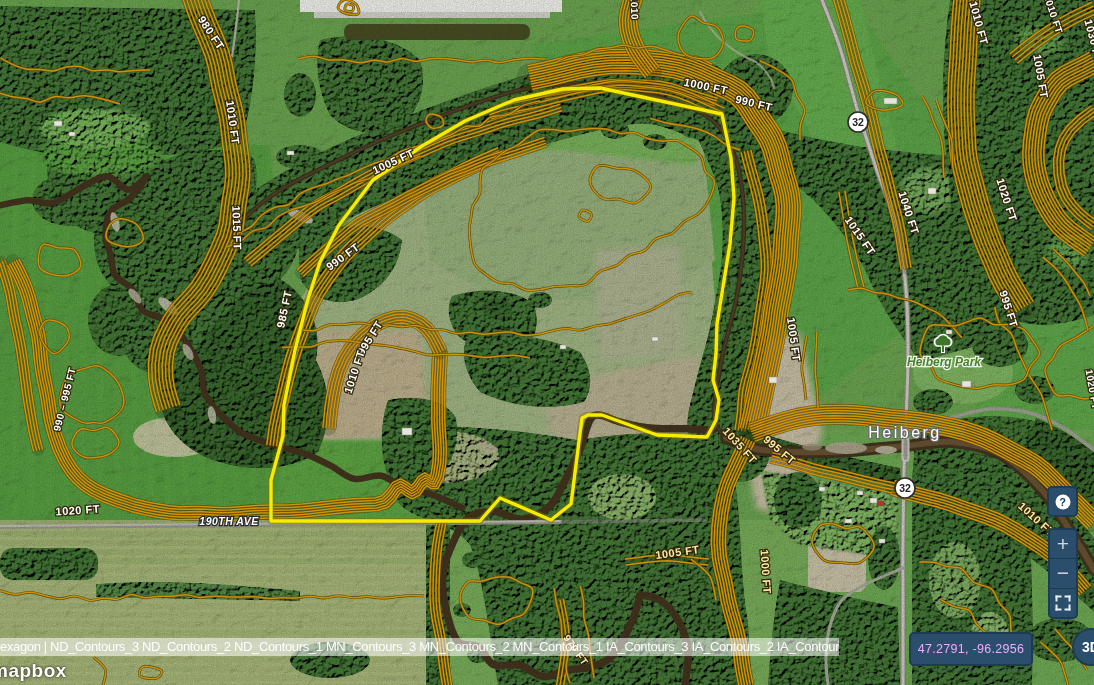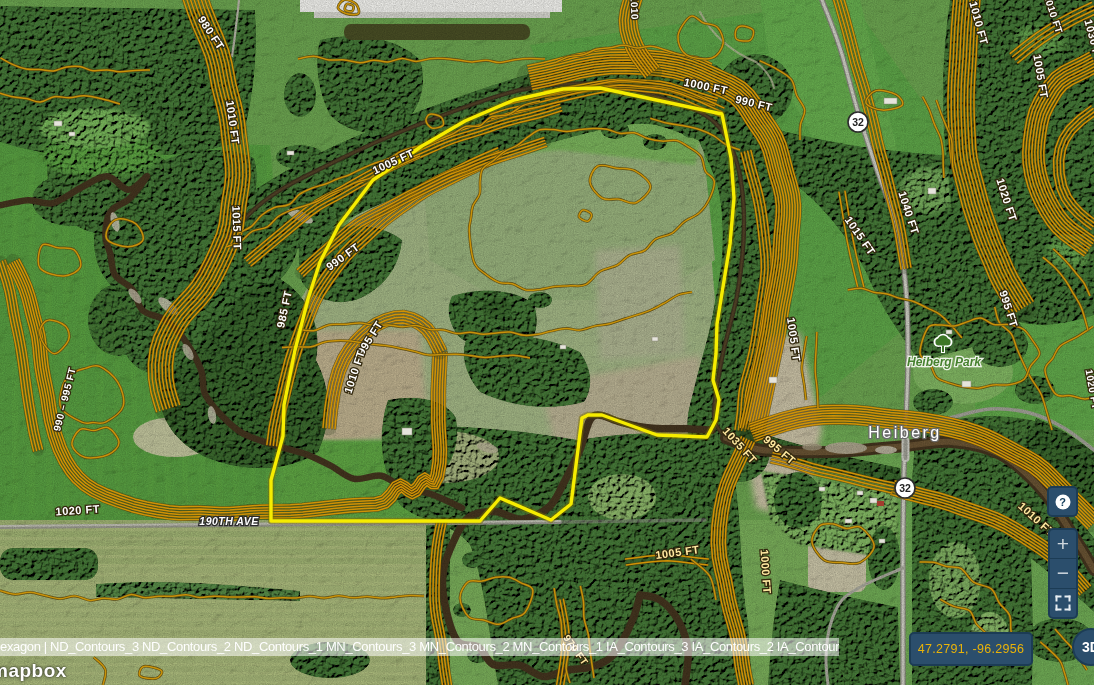--- a/index.html
+++ b/index.html
@@ -4,21 +4,21 @@
 font-family:"Liberation Sans",sans-serif;}
 #map{position:absolute;left:0;top:0;width:1094px;height:685px;}
 .btn{position:absolute;background:#2b4e6c;border:2px solid #1c3c55;border-radius:5px;box-sizing:border-box;}
 #help{left:1047px;top:486px;width:31px;height:31px;}
 #help .circ{position:absolute;left:50%;top:50%;transform:translate(-50%,-50%);width:15px;height:15px;
 background:#fff;border-radius:50%;color:#16405e;font-weight:bold;font-size:11px;text-align:center;line-height:15px;}
 #zoomg{left:1048px;top:528px;width:30px;height:91px;display:flex;flex-direction:column;border-radius:5px;}
 #zoomg>div{flex:1;color:#cdd6dd;text-align:center;position:relative;}
 #zoomg>div+div{border-top:1px solid #1c3c55;}
 .pm{font-size:21px;line-height:27px;font-weight:400;}
-#coord{left:909px;top:632px;width:124px;height:34px;border-radius:5px;color:#eab308;font-size:12.5px;
+#coord{left:909px;top:632px;width:124px;height:34px;border-radius:5px;color:#f0abfc;font-size:12.5px;
 text-align:center;line-height:31px;letter-spacing:0.3px;}
 #d3{left:1044px;top:628px;width:38px;height:38px;border-radius:50%;color:#fff;font-weight:bold;
 font-size:14px;text-align:center;line-height:35px;margin-left:28px;}
 #attrib{position:absolute;left:0;top:638px;width:839px;height:18px;background:rgba(255,255,255,0.55);
 color:#ffffff;font-size:13px;letter-spacing:-0.35px;line-height:18px;white-space:nowrap;overflow:hidden;}
 #mapbox{position:absolute;left:-9px;top:660px;color:#fff;font-size:19px;font-weight:bold;letter-spacing:0.5px;
 text-shadow:0 0 2px rgba(0,0,0,0.7),0 0 4px rgba(0,0,0,0.5);}
 .fsq{position:absolute;left:50%;top:50%;transform:translate(-50%,-50%);width:15px;height:15px;}
 .fsq i{position:absolute;width:4px;height:4px;border:2px solid #e8eef2;}
 .fsq i:nth-child(1){left:0;top:0;border-right:none;border-bottom:none;}

